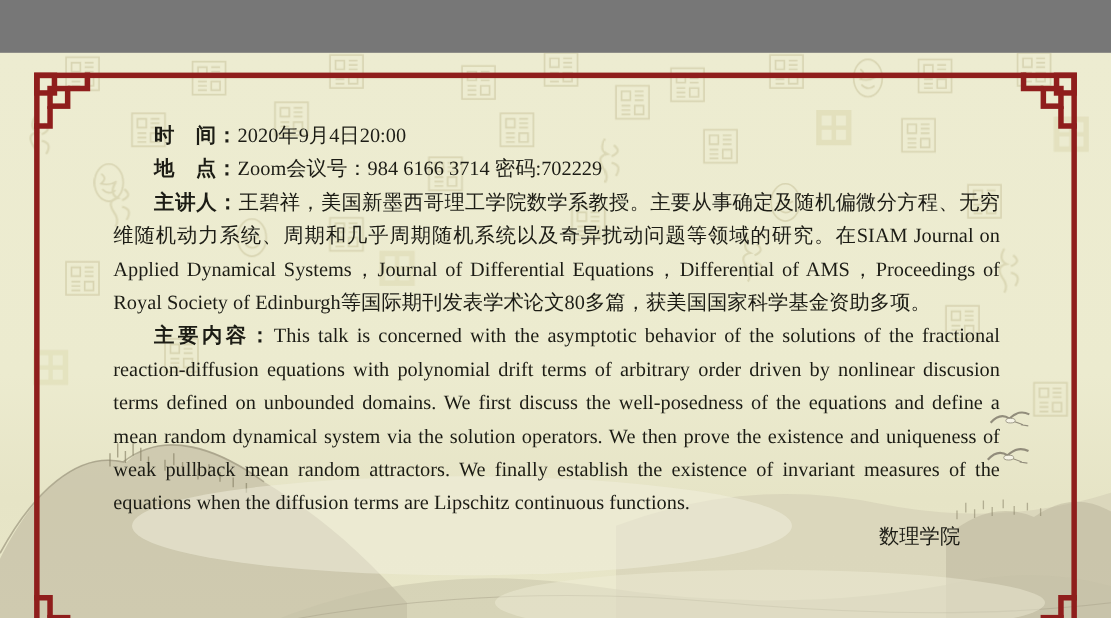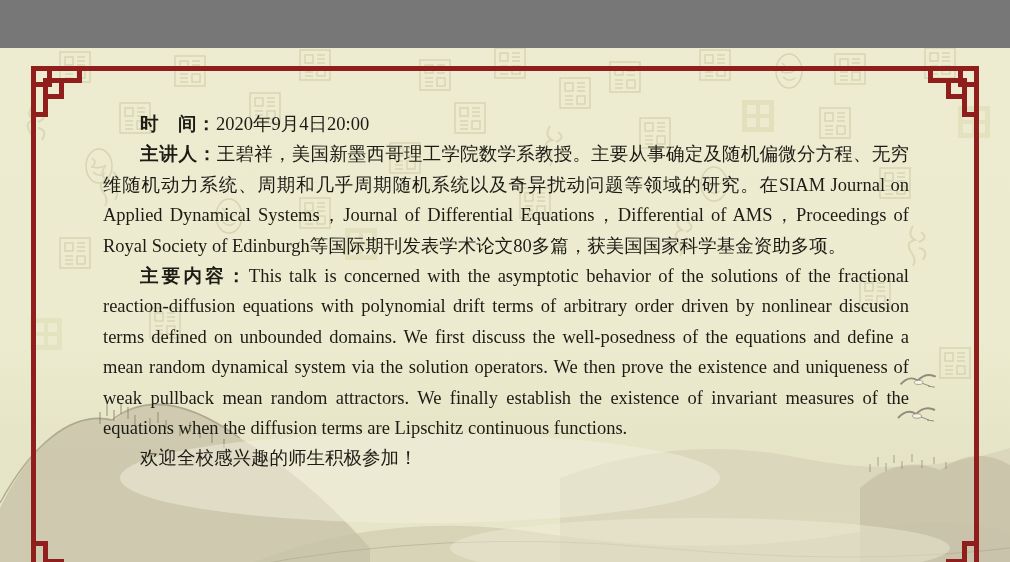--- a/index.html
+++ b/index.html
@@ -123,20 +123,21 @@
       <rect x="33.5" y="20.5" width="943" height="520" fill="none"></rect>
       <use href="#knot"></use>
       <use href="#knot" transform="translate(1010,0) scale(-1,1)"></use>
       <use href="#knot" transform="translate(0,562) scale(1,-1)"></use>
       <use href="#knot" transform="translate(1010,562) scale(-1,-1)"></use>
     </g>
   </svg>
 
   <div class="content">
     <p><b class="lbl">时　间：</b><span>2020年9月4日20:00</span></p>
+    <p><b class="lbl">地　点：</b><span>Zoom会议号：984 6166 3714  密码:702229</span></p>
     <p class="para speaker"><b class="lbl">主讲人：</b><span>王碧祥，美国新墨西哥理工学院数学系教授。主要从事确定及随机偏微分方程、无穷维随机动力系统、周期和几乎周期随机系统以及奇异扰动问题等领域的研究。在SIAM Journal on Applied Dynamical Systems，Journal of Differential Equations，Differential of AMS，Proceedings of Royal Society of Edinburgh等国际期刊发表学术论文80多篇，获美国国家科学基金资助多项。</span></p>
     <p class="para"><b class="lbl">主要内容：</b><span>This talk is concerned with the asymptotic behavior of the solutions of the fractional reaction-diffusion equations with polynomial drift terms of arbitrary order driven by nonlinear discusion terms defined on unbounded domains. We first discuss the well-posedness of the equations and define a mean random dynamical system via the solution operators. We then prove the existence and uniqueness of weak pullback mean random attractors. We finally establish the existence of invariant measures of the equations when the diffusion terms are Lipschitz continuous functions.</span></p>
-    <p>欢迎全校感兴趣的师生积极参加！</p>
     <div class="sig">
+      <p>数理学院</p>
     </div>
   </div>
 
 </div>
 
 </body></html>

